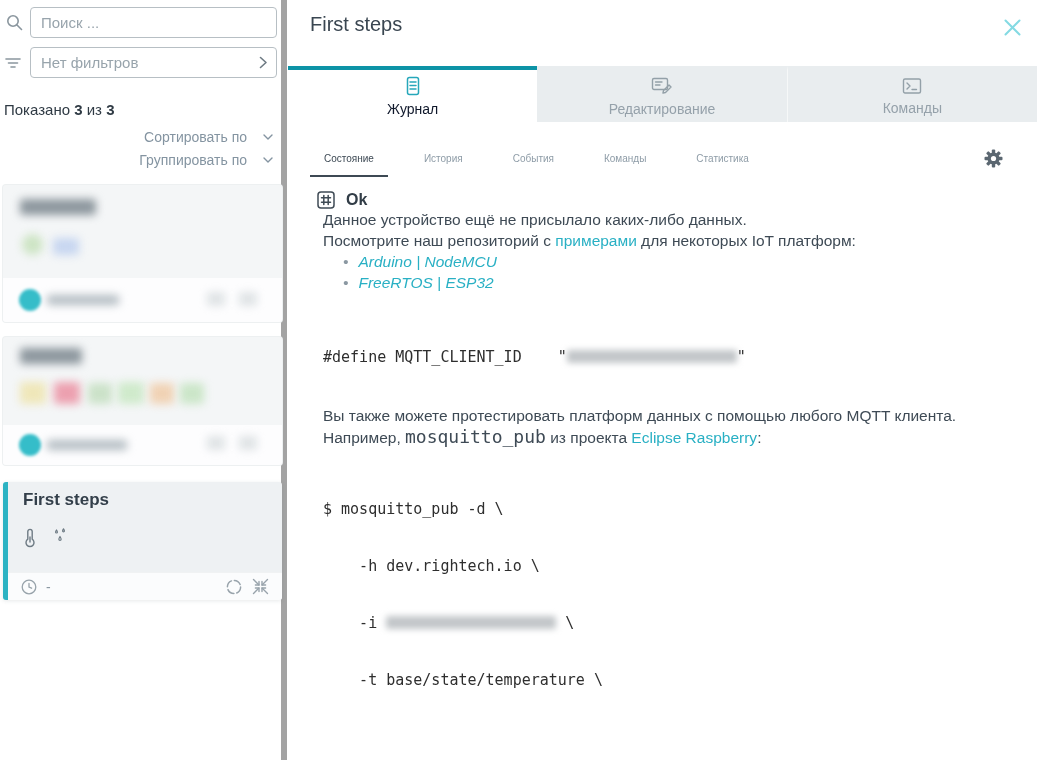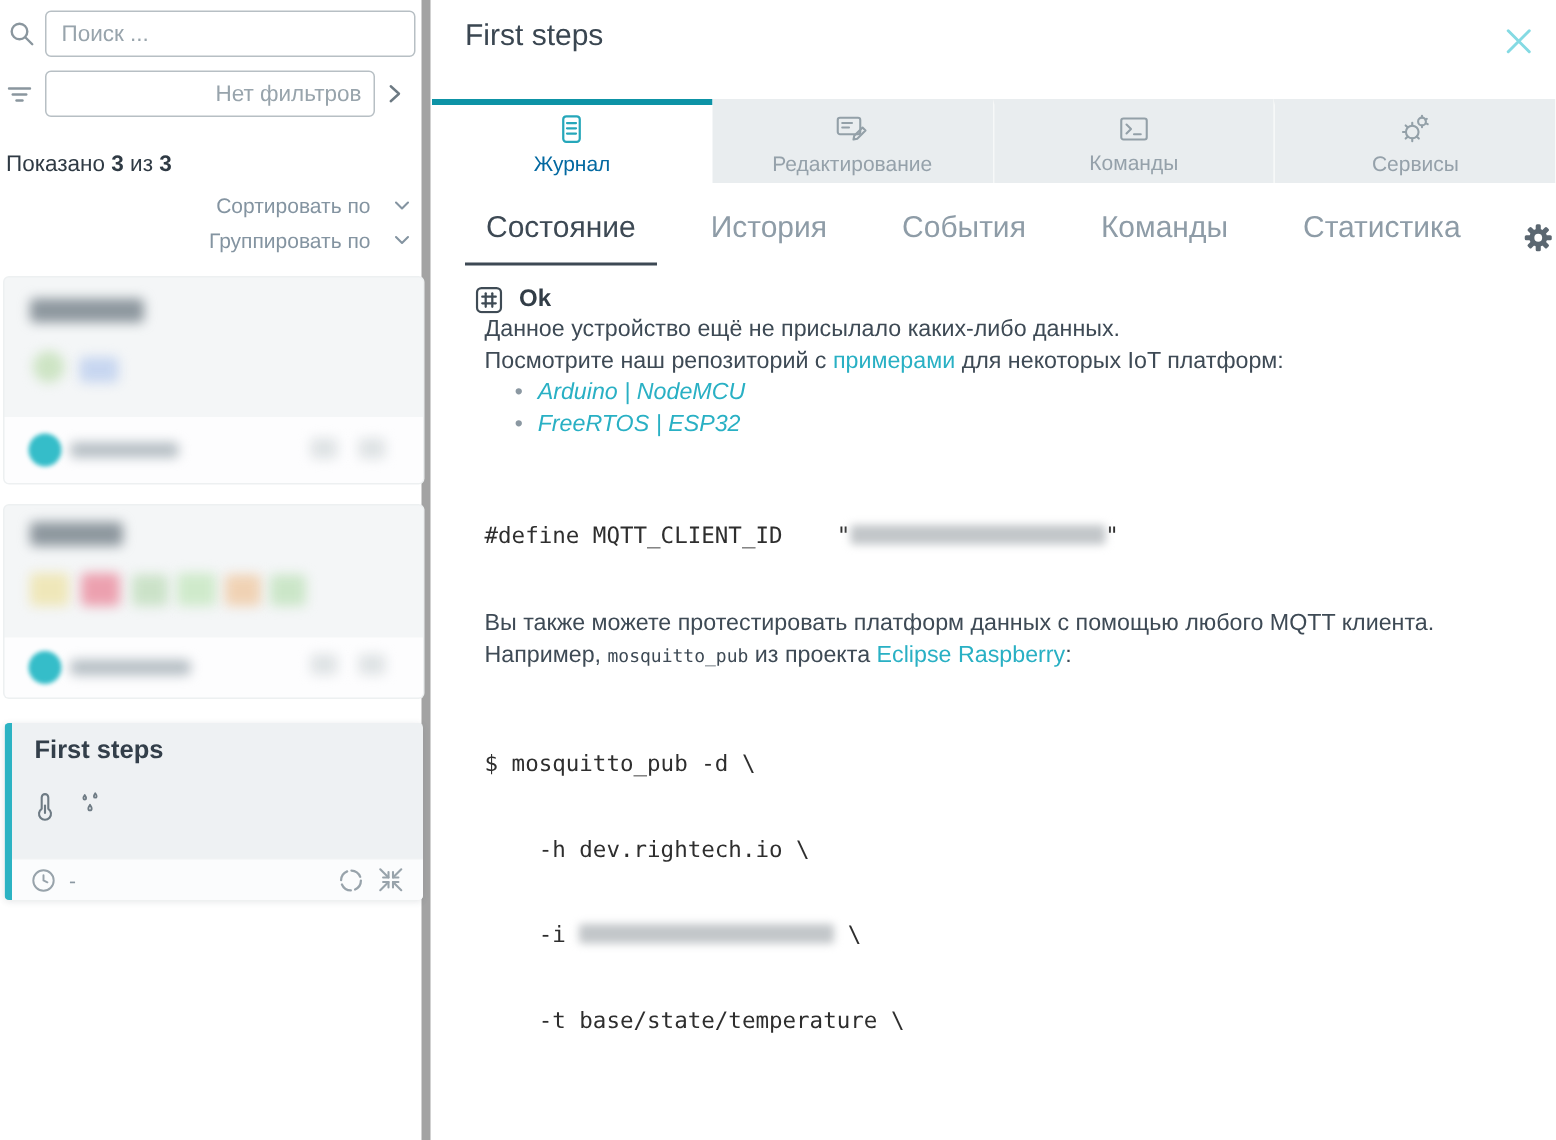--- a/index.html
+++ b/index.html
@@ -14,21 +14,21 @@
   .sidebar { position:absolute; left:0; top:0; width:287px; height:760px;
              background:#fff; border-right:6px solid #a3a3a3; }
   .txtinput { height:31px; width:247px; border:1px solid #b7bfc4; border-radius:4px;
               font-size:15px; color:#3e4a55; padding:0 10px; outline:none;
               font-family:inherit; background:#fff; }
   .txtinput::placeholder { color:#98a4ac; }
   .search-icon { position:absolute; left:6px; top:14px; color:#8a969e; }
   .search-input { position:absolute; left:30px; top:7px; }
   .filter-icon { position:absolute; left:5px; top:56px; color:#8a969e; }
   .filter-wrap { position:absolute; left:30px; top:47px; width:247px; }
-  .filter-input { width:220px; padding-right:8px;text-align:right; }
+  .filter-input { width:247px; padding-right:8px; }
   .filter-chevron { position:absolute; right:9px; top:9px; color:#6d7a83; pointer-events:none; }
   .shown { position:absolute; left:4px; top:101px; font-size:15px; color:#2f3a44; }
   .shown b { font-weight:700; }
   .sortrow { position:absolute; right:8px; display:flex; align-items:center; gap:16px;
              font-size:14px; color:#8494a1; cursor:pointer; }
   .sort1 { top:129px; } .sort2 { top:152px; }
 
   .card { position:absolute; left:3px; width:279px; border-radius:3px; overflow:hidden;
           background:#f4f6f7; box-shadow:0 0 0 1px #edf0f1; cursor:pointer; }
   .card1 { top:185px; height:137px; }
@@ -54,25 +54,25 @@
   .m-header { position:relative; height:66px; }
   .m-title { position:absolute; left:22px; top:13px; font-size:20px; color:#3a4651; }
   .m-close { position:absolute; right:14px; top:17px; color:#84dae3; cursor:pointer; background:none; border:none; padding:2px; }
 
   .tabbar { display:flex; height:56px; }
   .tab { flex:1 1 0; display:flex; flex-direction:column; align-items:center; justify-content:center;
          gap:5px; background:#e9edef; border-top:4px solid transparent; color:#95a1aa;
          font-size:14px; cursor:pointer; }
   .tab:nth-child(3), .tab:nth-child(4) { border-left:1px solid #f6f8f8; }
   .tab .ticon { color:#93a0a8; }
-  .tab.active { background:#fff; border-top-color:#0d93a6; color:#0369a1; }
+  .tab.active { background:#fff; border-top-color:#0d93a6; color:#0f172a; }
   .tab.active .ticon { color:#26a7ba; }
 
   .subtabs { display:flex; align-items:flex-end; padding:17px 28px 0 22px; height:55px; }
-  .subtab { padding:0 14px 11px; margin-right:22px; font-size:20px; color:#8e9ca7;
+  .subtab { padding:0 14px 11px; margin-right:22px; font-size:10px; color:#8e9ca7;
             cursor:pointer; border-bottom:2px solid transparent; }
   .subtab.active { color:#3d4954; border-bottom-color:#3d4954; }
   .subtab-gear { margin-left:auto; color:#5b6771; cursor:pointer; padding-bottom:9px; background:none; border:none; }
 
   .status { display:flex; align-items:center; gap:11px; padding:14px 0 0 29px; }
   .status-icon { color:#3f4b55; display:flex; }
   .status-label { font-weight:700; font-size:16px; color:#323d47; }
 
   .content { padding-left:35px; padding-right:20px; font-size:15.5px; color:#3e4a55; }
   .content p { margin:0; line-height:21px; }
@@ -84,21 +84,21 @@
   .content li::before { content:"•"; color:#8b98a2; margin-right:10px; }
   .link { color:#29b0c4; text-decoration:none; cursor:pointer; }
   .code { font-family:"DejaVu Sans Mono","Liberation Mono",monospace; font-size:15px;
           line-height:19px; color:#2e2e2e; white-space:pre; }
   .code-defines { margin-top:17px; }
   .code-shell { margin-top:14px; }
   .blur-chip { display:inline-block; width:170px; height:13px; background:#c2c6c9;
                border-radius:2px; filter:blur(3px); vertical-align:-1px; }
   .p3 { margin-top:19px; }
   .p4 { margin-top:14px; }
-  .inline-code { font-family:"DejaVu Sans Mono","Liberation Mono",monospace; font-size:12px; }
+  .inline-code { font-family:"DejaVu Sans Mono","Liberation Mono",monospace; font-size:18px; }
   svg { display:block; }
 </style>
 </head>
 <body>
 
 <div class="app">
 
   <aside class="sidebar">
     <span class="search-icon">
       <svg width="17" height="17" viewBox="0 0 17 17" fill="none" stroke="currentColor" stroke-width="1.6" stroke-linecap="round">
@@ -256,39 +256,20 @@
       <div class="tab">
         <span class="ticon">
           <svg width="20" height="18" viewBox="0 0 20 18" fill="none" stroke="currentColor" stroke-width="1.4" stroke-linecap="round" stroke-linejoin="round">
               <rect x="1.5" y="2" width="17" height="14" rx="1.5"></rect>
               <polyline points="5,6 8,9 5,12"></polyline>
               <line x1="10" y1="12.5" x2="14.5" y2="12.5"></line>
             </svg>
         </span>
         <span>Команды</span>
       </div>
-      <div class="tab">
-        <span class="ticon">
-          <svg width="21" height="20" viewBox="0 0 21 20" fill="none" stroke="currentColor" stroke-width="1.4" stroke-linecap="round">
-              <circle cx="8.5" cy="12" r="4.2"></circle>
-              <line x1="8.5" y1="5.8" x2="8.5" y2="7.6"></line>
-              <line x1="8.5" y1="16.4" x2="8.5" y2="18.2"></line>
-              <line x1="2.3" y1="12" x2="4.1" y2="12"></line>
-              <line x1="4.1" y1="7.6" x2="5.4" y2="8.9"></line>
-              <line x1="4.1" y1="16.4" x2="5.4" y2="15.1"></line>
-              <line x1="12.9" y1="16.4" x2="11.6" y2="15.1"></line>
-              <circle cx="15" cy="5" r="2.6"></circle>
-              <line x1="15" y1="1.2" x2="15" y2="2.3"></line>
-              <line x1="15" y1="7.7" x2="15" y2="8.8"></line>
-              <line x1="18.2" y1="3.2" x2="17.2" y2="3.8"></line>
-              <line x1="18.8" y1="6.8" x2="17.7" y2="6.2"></line>
-            </svg>
-        </span>
-        <span>Сервисы</span>
-      </div>
     </div>
 
     <div class="subtabs">
       <div class="subtab active">Состояние</div>
       <div class="subtab">История</div>
       <div class="subtab">События</div>
       <div class="subtab">Команды</div>
       <div class="subtab">Статистика</div>
       <button class="subtab-gear">
         <svg width="19" height="19" viewBox="0 0 19 19">

